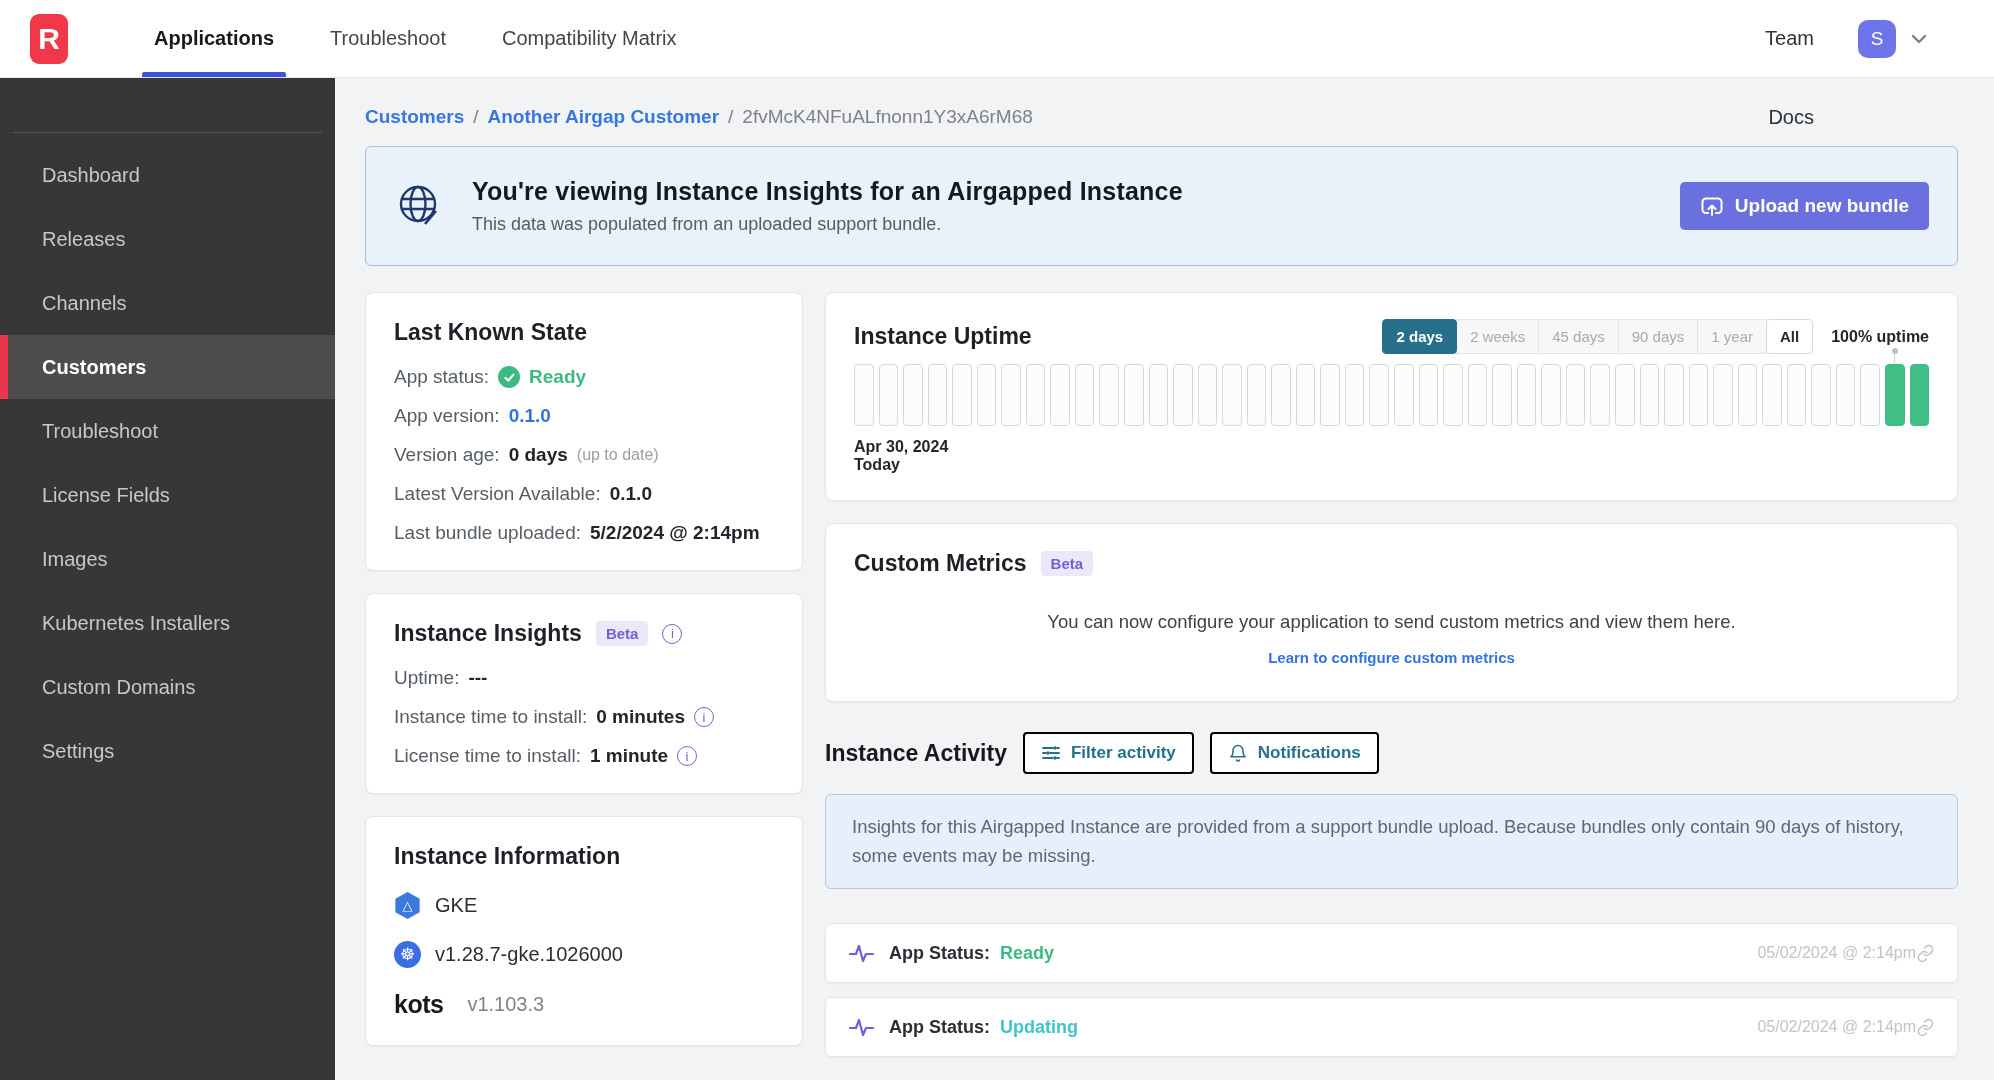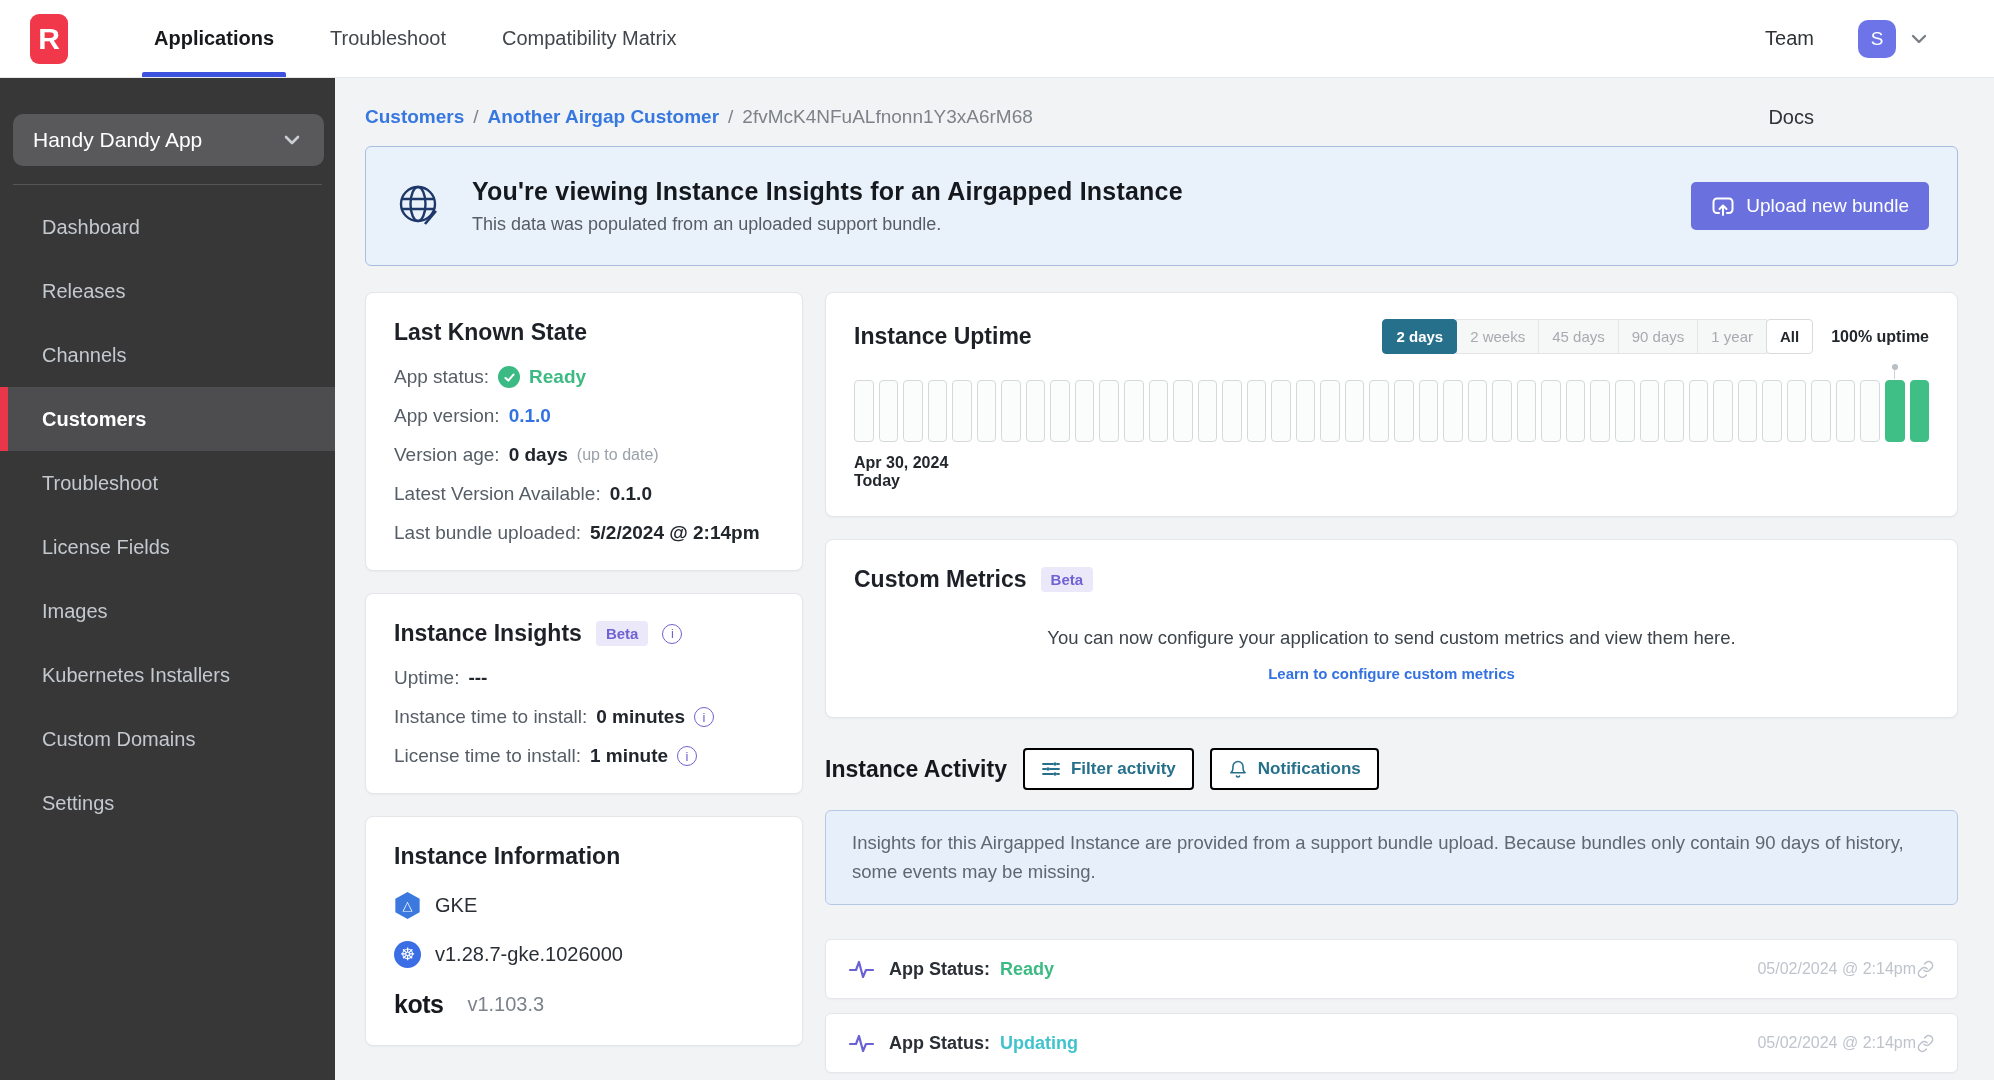--- a/index.html
+++ b/index.html
@@ -49,21 +49,21 @@
   .breadcrumb .current { color:#7d828a; }
 
   
   .banner { background:#e9f1fb; border:1px solid #a9bedf; border-radius:6px; height:120px;
     display:flex; align-items:center; padding:0 28px 0 24px; margin-bottom:26px; }
   .banner .globe { flex:none; margin-right:26px; display:flex; }
   .banner-text { flex:1; }
   .banner-text h2 { font-size:25px; color:#15181c; letter-spacing:.2px; margin-bottom:8px; }
   .banner-text p { font-size:18px; color:#555c66; }
   .upload-btn { display:flex; align-items:center; gap:11px; background:#6a70de; color:#fff;
-    border:none; border-radius:5px; font-family:inherit; font-size:19px; font-weight:normal;
+    border:none; border-radius:5px; font-family:inherit; font-size:19px; font-weight:bold;
     padding:12px 20px; cursor:pointer; }
 
   
   .columns { display:flex; gap:22px; align-items:flex-start; }
   .col-left { width:438px; flex:none; }
   .col-right { flex:1; min-width:0; }
   .card { background:#fff; border:1px solid #e4e6e9; border-radius:8px;
     box-shadow:0 1px 2px rgba(0,0,0,.04); padding:26px 28px; margin-bottom:22px; }
   .card h3 { font-size:23px; color:#1d2127; margin-bottom:20px; }
   .title-row { display:flex; align-items:center; gap:14px; margin-bottom:20px; }
@@ -88,21 +88,21 @@
     margin-top:22px; }
   .hex-icon { width:27px; height:27px; background:#3b79de; flex:none;
     clip-path:polygon(50% 0,95% 25%,95% 75%,50% 100%,5% 75%,5% 25%); display:flex;
     align-items:center; justify-content:center; color:#fff; font-size:13px; }
   .k8s-icon { width:27px; height:27px; border-radius:50%; background:#3b6de4; flex:none;
     display:flex; align-items:center; justify-content:center; color:#fff; font-size:17px; }
   .kots-logo { font-size:25px; font-weight:bold; color:#16191d; letter-spacing:-.5px; }
   .kots-version { color:#7d828a; font-size:20px; margin-left:10px; }
 
   
-  .uptime-head { display:flex; align-items:center; margin-bottom:26px;gap:44px; }
+  .uptime-head { display:flex; align-items:center; margin-bottom:10px;gap:44px; }
   .uptime-head h3 { margin:0; }
   .uptime-controls { margin-left:auto; display:flex; align-items:center; }
   .range-group { display:flex; }
   .range-btn { font-family:inherit; font-size:15px; padding:8px 13px; background:#f6f7f7;
     color:#a7abb0; border:1px solid #e3e5e7; margin-left:-1px; cursor:pointer; }
   .range-btn:first-child { border-radius:4px 0 0 4px; }
   .range-btn.active { background:#26708c; color:#fff; font-weight:bold; border-color:#26708c;
     border-radius:4px; position:relative; z-index:1; }
   .range-btn.all { background:#fff; color:#24282d; font-weight:bold; border-color:#d8dadd;
     border-radius:4px; }
@@ -165,26 +165,20 @@
     <span class="hdr-chev">
       <svg width="22" height="22" viewBox="0 0 22 22">
           <path d="M5 8 L11 14 L17 8" fill="none" stroke="#7a7f86" stroke-width="2.4" stroke-linecap="round" stroke-linejoin="round"></path>
         </svg>
     </span>
   </header>
 
   <div class="body-row">
 
     <aside>
-      <button class="app-selector">
-        <span>Handy Dandy App</span>
-        <svg width="24" height="24" viewBox="0 0 24 24">
-            <path d="M6 9 L12 15 L18 9" fill="none" stroke="#c9ced3" stroke-width="2.6" stroke-linecap="round" stroke-linejoin="round"></path>
-          </svg>
-      </button>
       <div class="side-divider"></div>
       <nav id="sidebar-items">
           <div class="side-item">Dashboard</div>
           <div class="side-item">Releases</div>
           <div class="side-item">Channels</div>
           <div class="side-item active">Customers</div>
           <div class="side-item">Troubleshoot</div>
           <div class="side-item">License Fields</div>
           <div class="side-item">Images</div>
           <div class="side-item">Kubernetes Installers</div>

